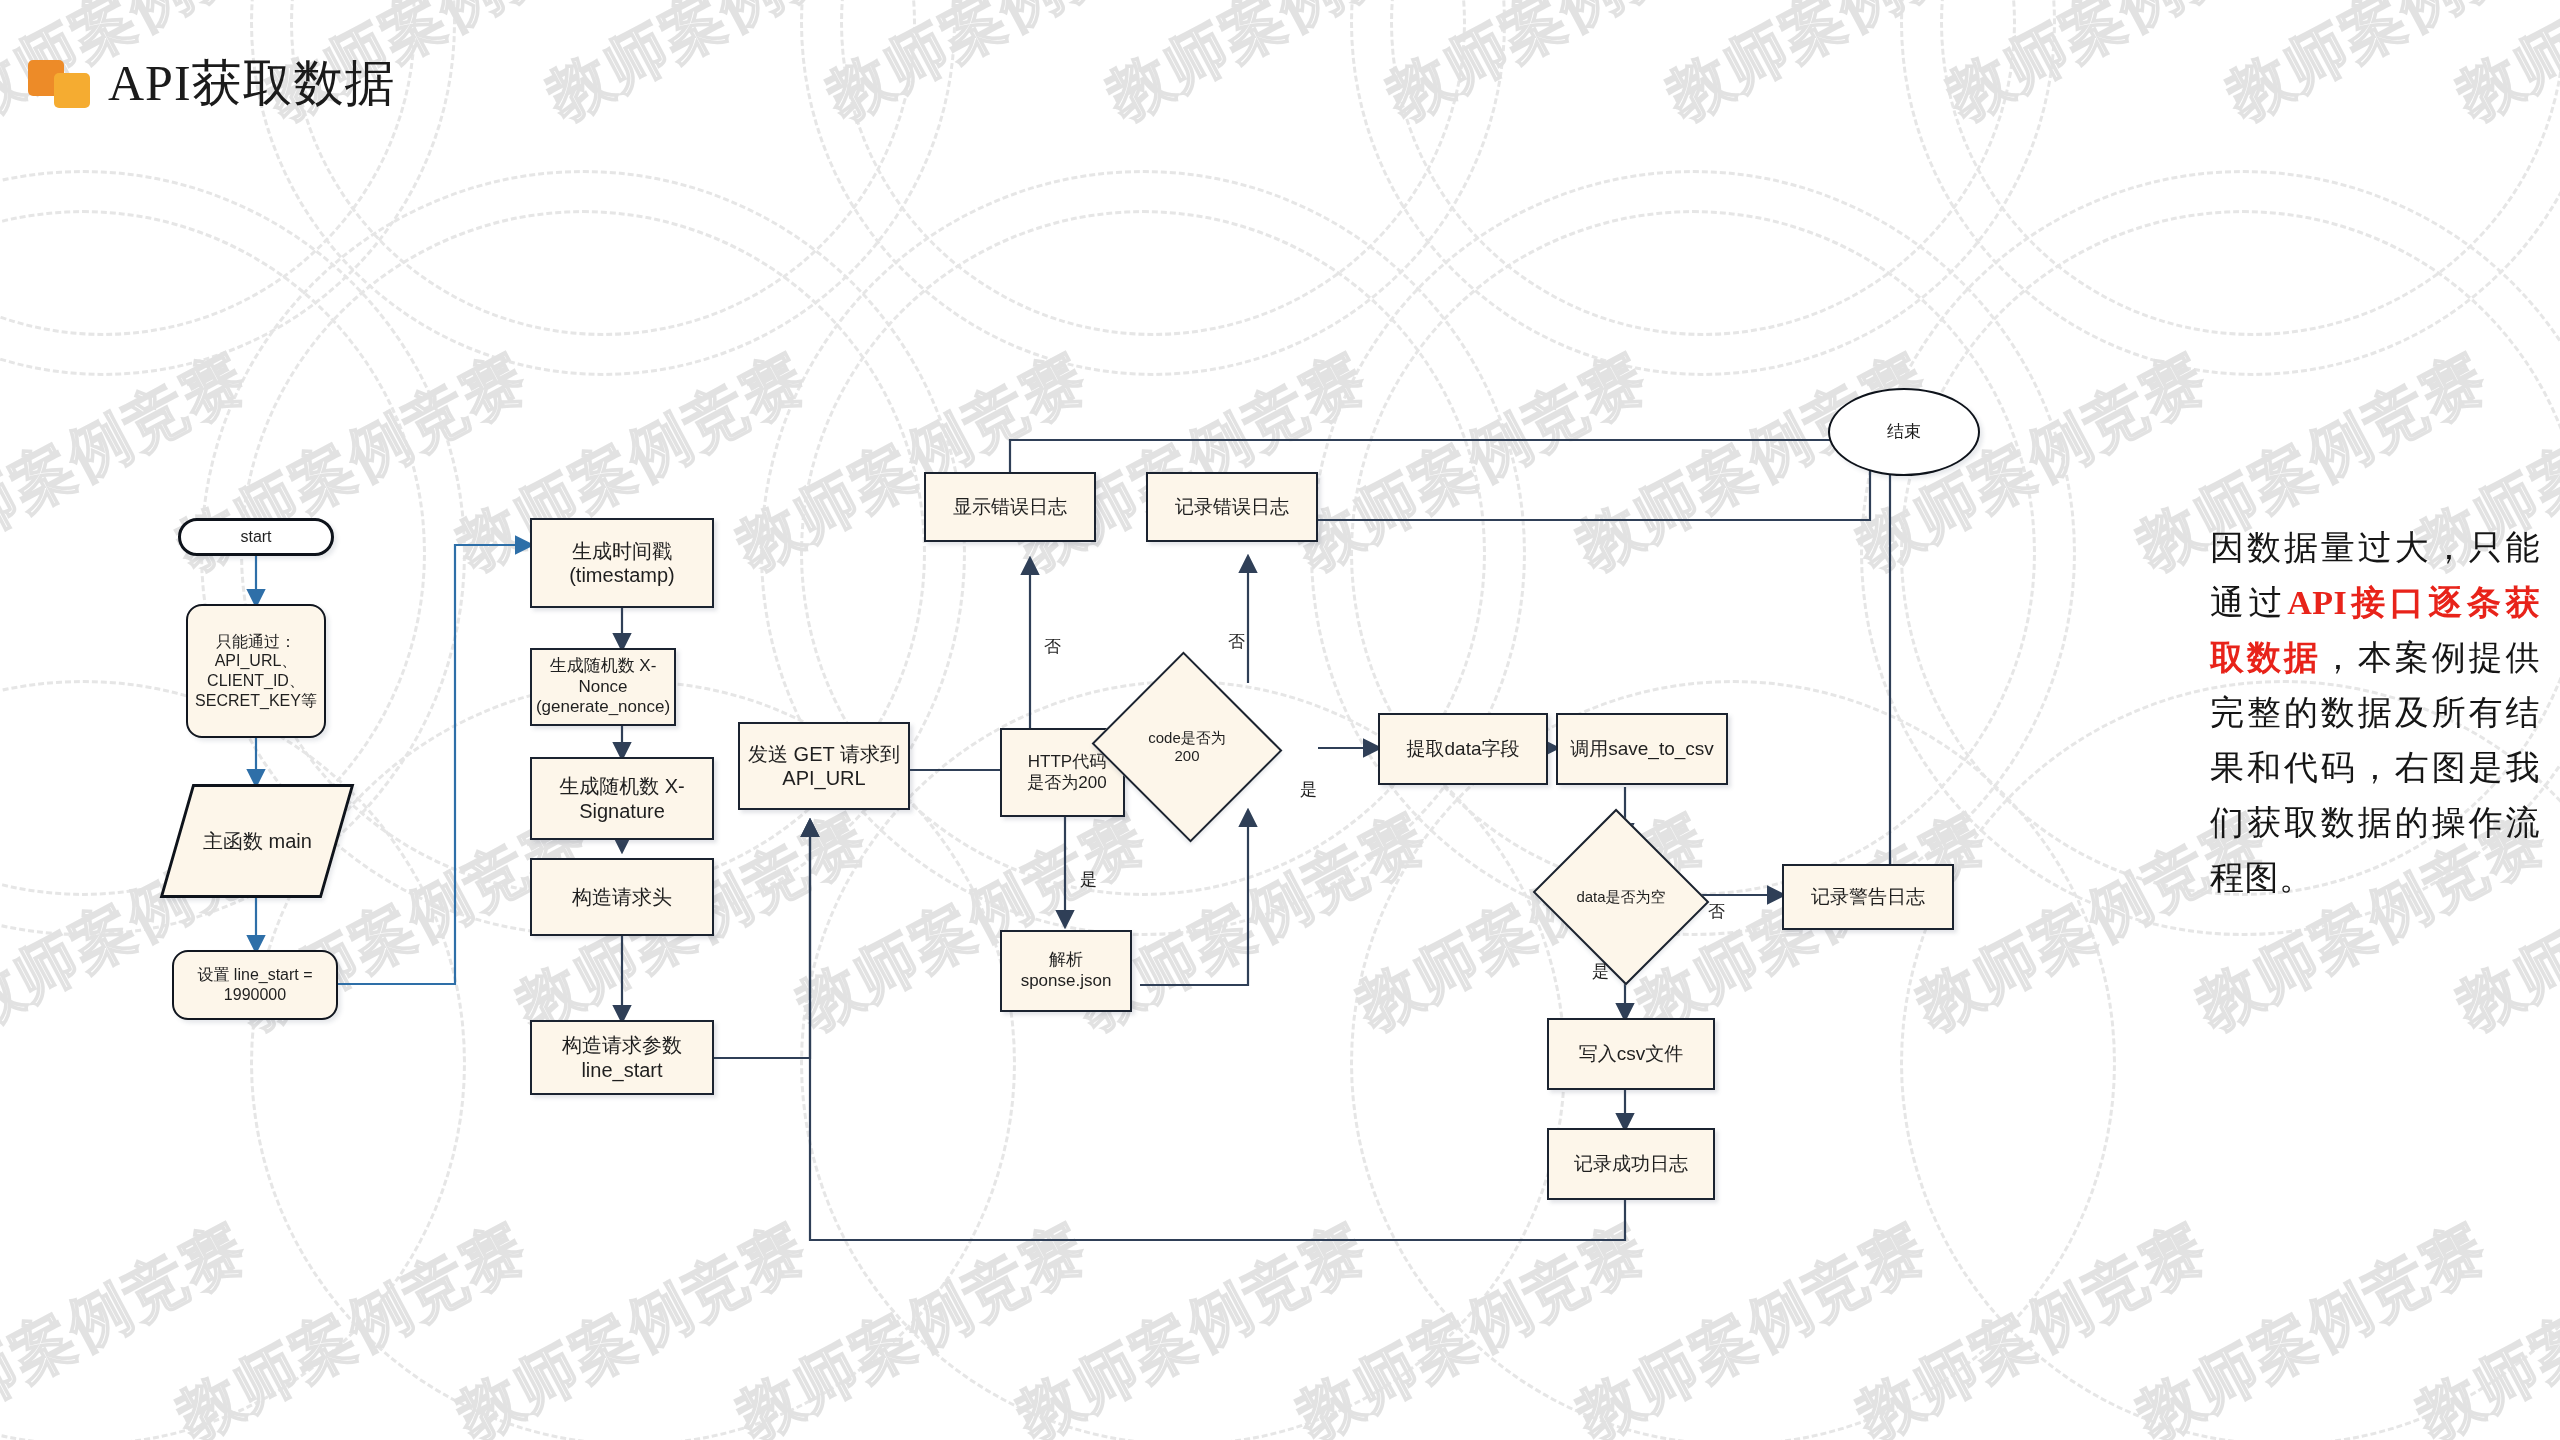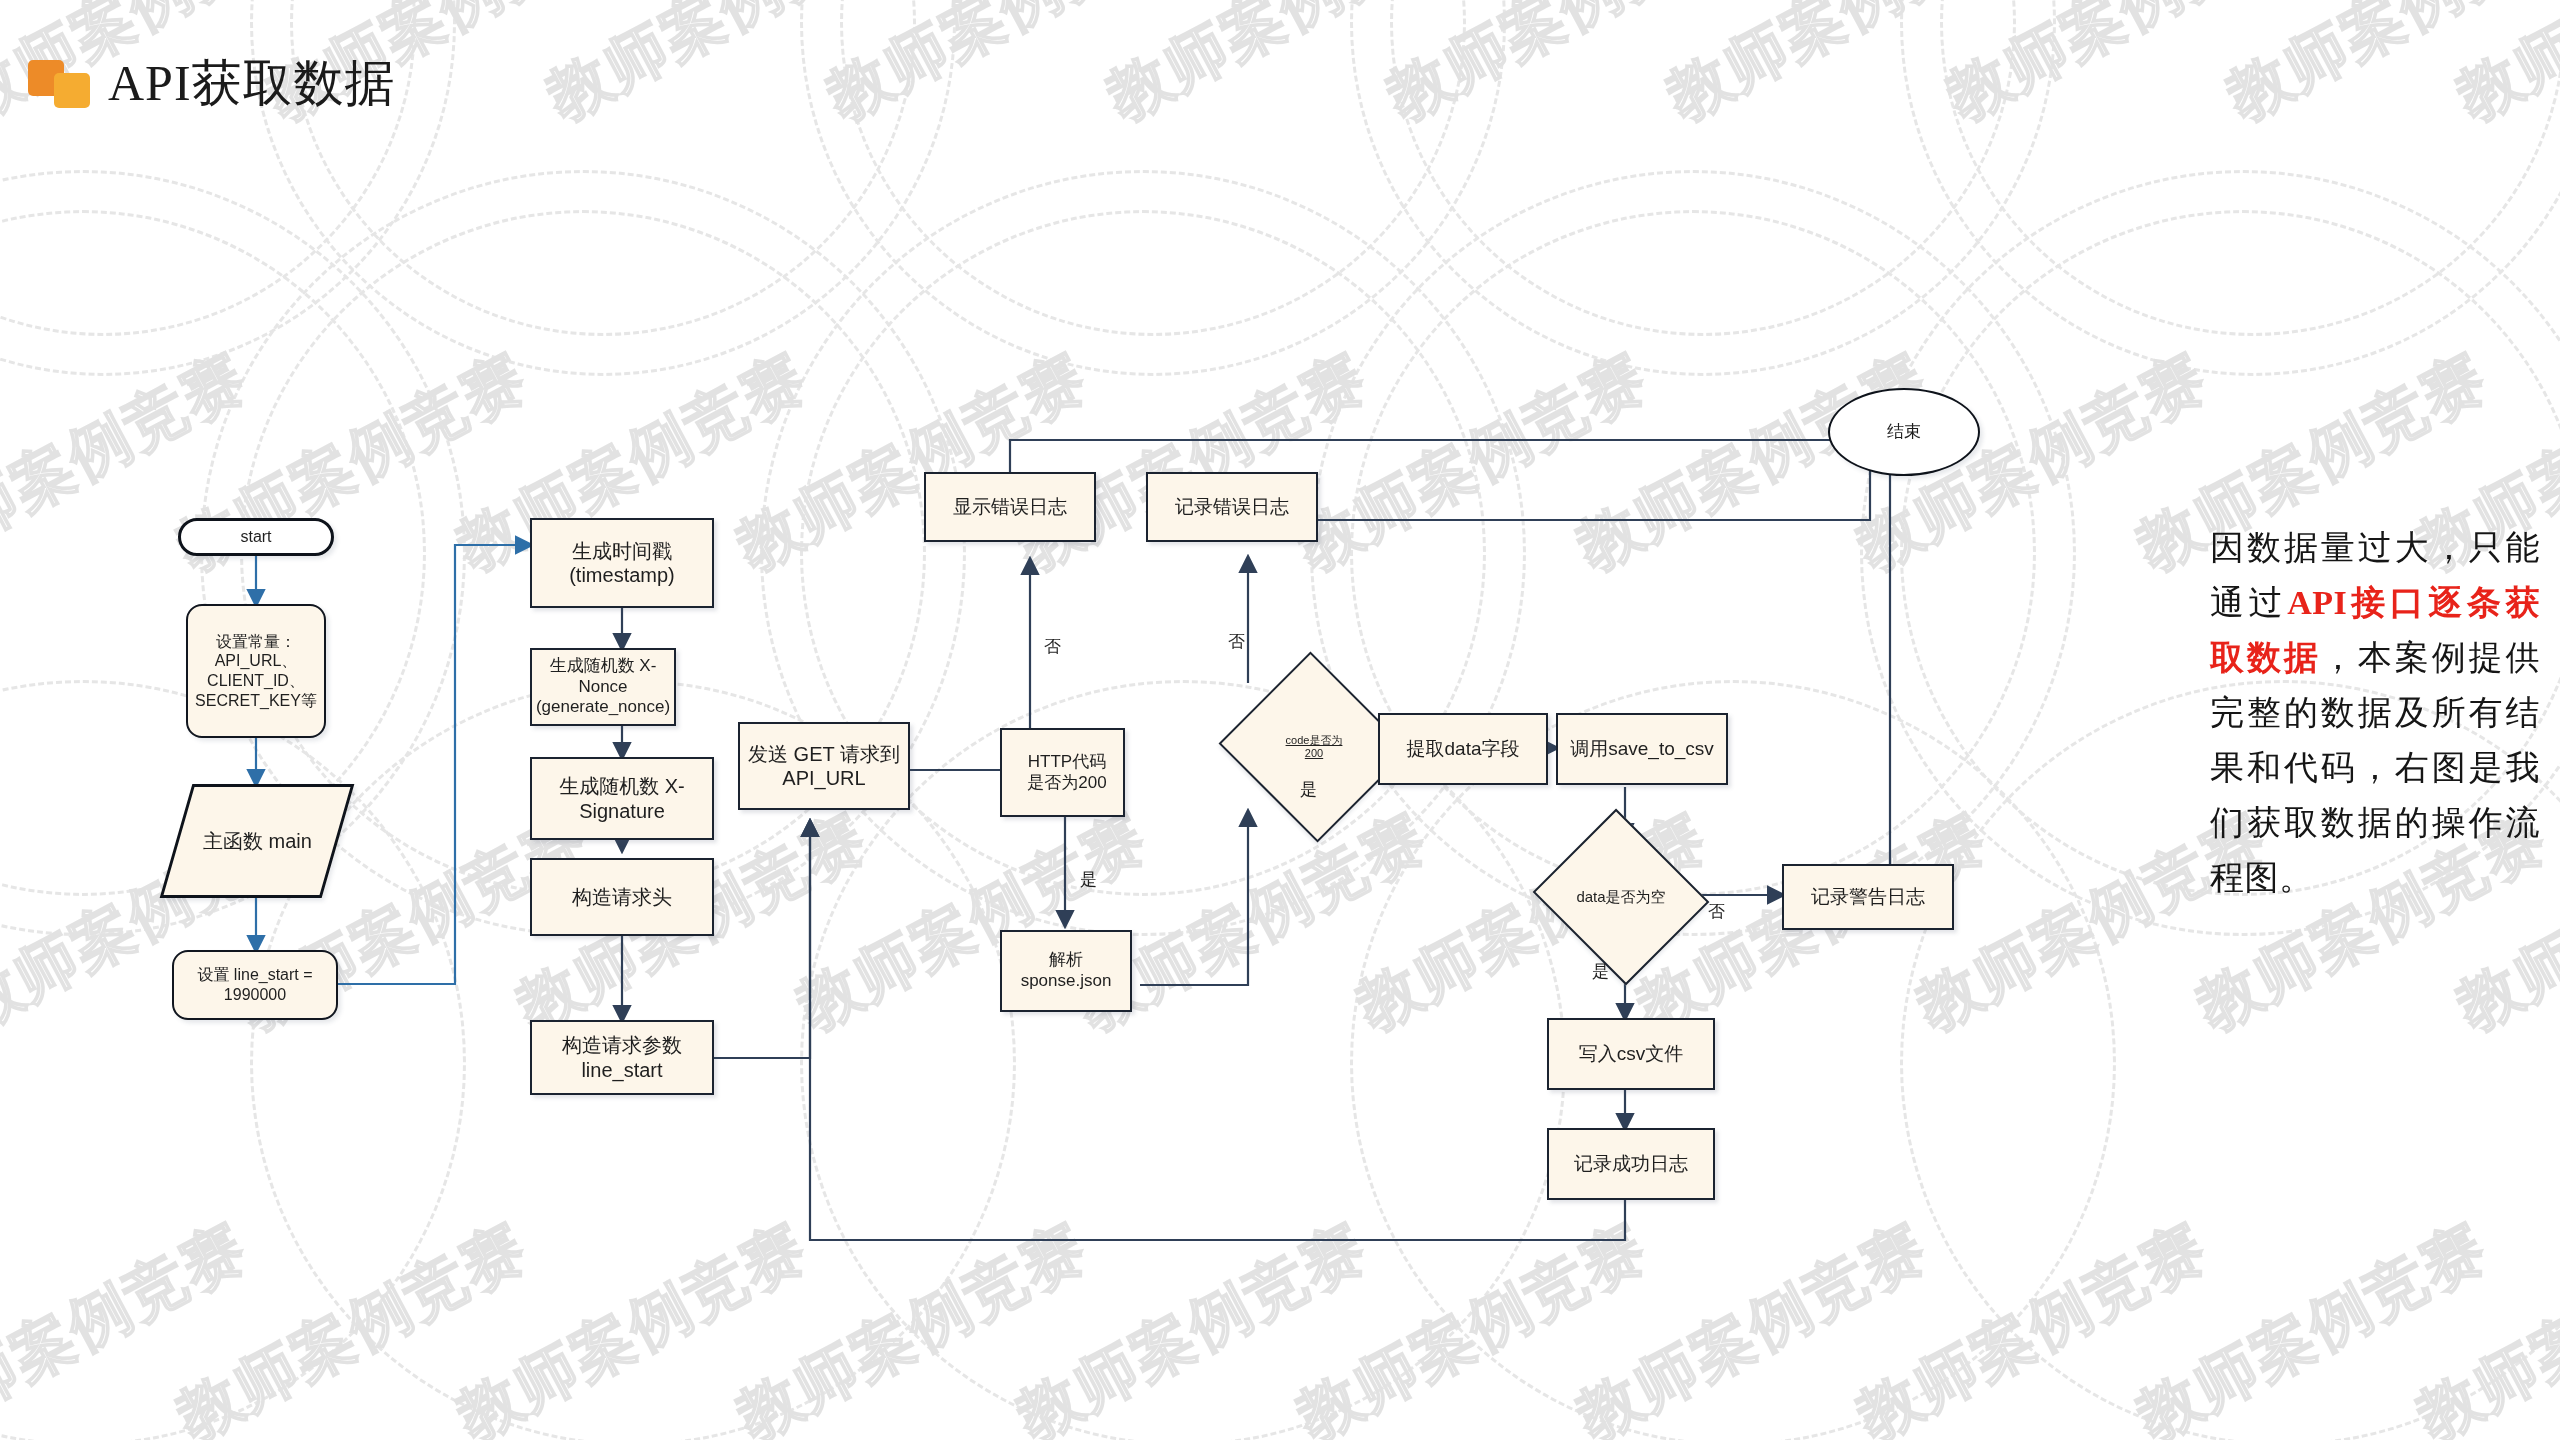--- a/index.html
+++ b/index.html
@@ -323,21 +323,21 @@
 
       <path d="M1260,520 L1870,520 L1870,452" marker-end="url(#arrB)"></path>
     </g>
   </svg>
 
   <div class="node stadium" style="left:178px; top:518px; width:156px; height:38px; font-size:16px;">
     <span>start</span>
   </div>
 
   <div class="node round" style="left:186px; top:604px; width:140px; height:134px; font-size:16px;">
-    <span>设置常量：
+    <span>只能通过：
 API_URL、
 CLIENT_ID、
 SECRET_KEY等</span>
   </div>
 
   <div class="node para" style="left:176px; top:784px; width:162px; height:114px; font-size:20px;">
     <span>主函数 main</span>
   </div>
 
   <div class="node round" style="left:172px; top:950px; width:166px; height:70px; font-size:16px;">
@@ -377,21 +377,21 @@
   <div class="node rect" style="left:1000px; top:728px; width:125px; height:89px; font-size:17px;padding-left:9px;">
     <span>HTTP代码
 是否为200</span>
   </div>
 
   <div class="node rect" style="left:1000px; top:930px; width:132px; height:82px; font-size:17px;">
     <span>解析
 sponse.json</span>
   </div>
 
-  <div class="node diamond-wrap" style="left:1244px; top:682px; width:140px; height:130px; font-size:11px;text-decoration:underline;">
+  <div class="node diamond-wrap" style="left:1117px; top:682px; width:140px; height:130px; font-size:15px;">
     <div class="diamond-shape"></div>
     <span class="diamond-label">code是否为
 200</span>
   </div>
 
   <div class="node rect" style="left:1378px; top:713px; width:170px; height:72px; font-size:19px;">
     <span>提取data字段</span>
   </div>
 
   <div class="node rect" style="left:1556px; top:713px; width:172px; height:72px; font-size:19px;">

